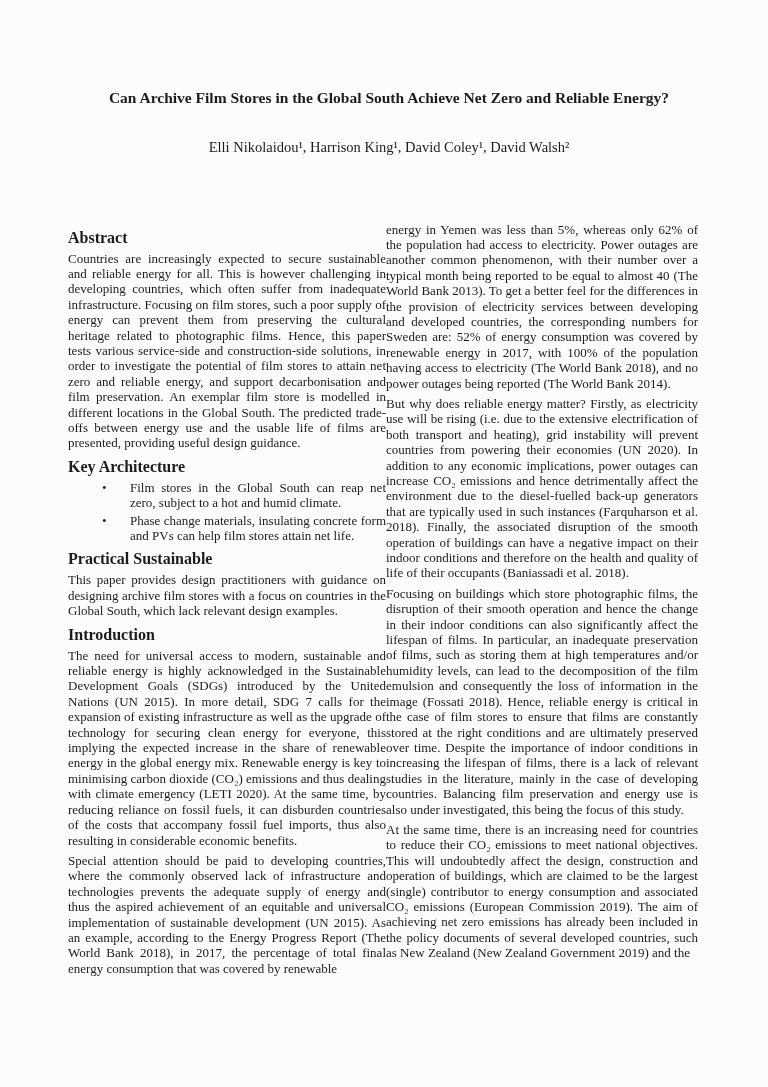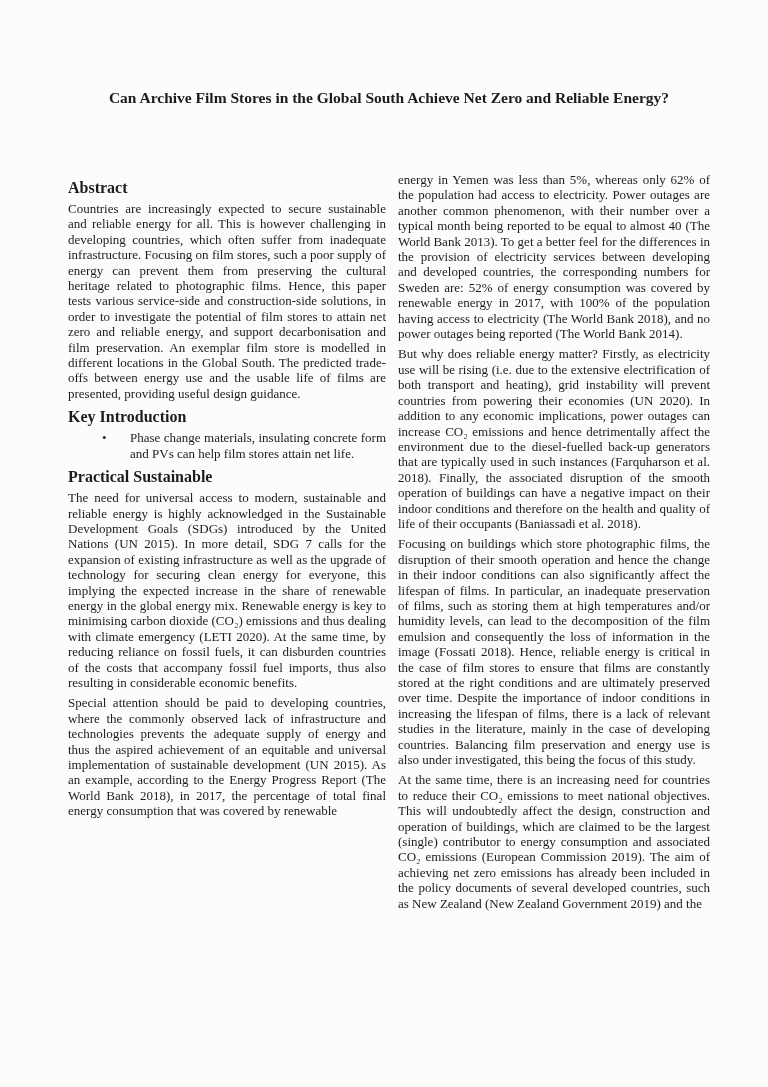--- a/index.html
+++ b/index.html
@@ -27,21 +27,20 @@
     font-family: Liberation Serif, serif;
   }
   .authors-block {
     text-align: center;
     font-size: 14.5px;
     line-height: 19.5px;
     margin: 0 0 64px 0;
   }
   .columns {
     display: flex;
-    gap: 12px;
   }
   .col-left  { width: 318px; flex: none; }
   .col-right { width: 312px; flex: none; }
   .col p {
     margin: 0 0 5px 0;
     text-align: justify;
     font-size: 13px;
     line-height: 15.4px;
   }
   .col h2 {
@@ -70,36 +69,40 @@
   }
 </style>
 </head>
 <body>
 
 <div class="page">
 
   <div class="title">Can Archive Film Stores in the Global South Achieve Net Zero and Reliable Energy?</div>
 
   <div class="authors-block">
+    <div>Elli Nikolaidou¹, Harrison King¹, David Coley¹, David Walsh²</div>
   </div>
 
   <div class="columns">
 
     <div class="col col-left">
 
       <h2>Abstract</h2>
       <p>Countries are increasingly expected to secure sustainable and reliable energy for all. This is however challenging in developing countries, which often suffer from inadequate infrastructure. Focusing on film stores, such a poor supply of energy can prevent them from preserving the cultural heritage related to photographic films. Hence, this paper tests various service-side and construction-side solutions, in order to investigate the potential of film stores to attain net zero and reliable energy, and support decarbonisation and film preservation. An exemplar film store is modelled in different locations in the Global South. The predicted trade-offs between energy use and the usable life of films are presented, providing useful design guidance.</p>
 
-      <h2>Key Introduction</h2>
+      <h2>Key Architecture</h2>
       <ul>
+        <li>Film stores in the Global South can reap net zero, subject to a hot and humid climate.</li>
         <li>Phase change materials, insulating concrete form and PVs can help film stores attain net life.</li>
       </ul>
 
       <h2>Practical Sustainable</h2>
+      <p>This paper provides design practitioners with guidance on designing archive film stores with a focus on countries in the Global South, which lack relevant design examples.</p>
 
+      <h2>Introduction</h2>
       <p>The need for universal access to modern, sustainable and reliable energy is highly acknowledged in the Sustainable Development Goals (SDGs) introduced by the United Nations (UN 2015). In more detail, SDG 7 calls for the expansion of existing infrastructure as well as the upgrade of technology for securing clean energy for everyone, this implying the expected increase in the share of renewable energy in the global energy mix. Renewable energy is key to minimising carbon dioxide (CO₂) emissions and thus dealing with climate emergency (LETI 2020). At the same time, by reducing reliance on fossil fuels, it can disburden countries of the costs that accompany fossil fuel imports, thus also resulting in considerable economic benefits.</p>
       <p>Special attention should be paid to developing countries, where the commonly observed lack of infrastructure and technologies prevents the adequate supply of energy and thus the aspired achievement of an equitable and universal implementation of sustainable development (UN 2015). As an example, according to the Energy Progress Report (The World Bank 2018), in 2017, the percentage of total final energy consumption that was covered by renewable</p>
 
     </div>
 
     <div class="col col-right">
       <p>energy in Yemen was less than 5%, whereas only 62% of the population had access to electricity. Power outages are another common phenomenon, with their number over a typical month being reported to be equal to almost 40 (The World Bank 2013). To get a better feel for the differences in the provision of electricity services between developing and developed countries, the corresponding numbers for Sweden are: 52% of energy consumption was covered by renewable energy in 2017, with 100% of the population having access to electricity (The World Bank 2018), and no power outages being reported (The World Bank 2014).</p>
       <p>But why does reliable energy matter? Firstly, as electricity use will be rising (i.e. due to the extensive electrification of both transport and heating), grid instability will prevent countries from powering their economies (UN 2020). In addition to any economic implications, power outages can increase CO₂ emissions and hence detrimentally affect the environment due to the diesel-fuelled back-up generators that are typically used in such instances (Farquharson et al. 2018). Finally, the associated disruption of the smooth operation of buildings can have a negative impact on their indoor conditions and therefore on the health and quality of life of their occupants (Baniassadi et al. 2018).</p>
       <p>Focusing on buildings which store photographic films, the disruption of their smooth operation and hence the change in their indoor conditions can also significantly affect the lifespan of films. In particular, an inadequate preservation of films, such as storing them at high temperatures and/or humidity levels, can lead to the decomposition of the film emulsion and consequently the loss of information in the image (Fossati 2018). Hence, reliable energy is critical in the case of film stores to ensure that films are constantly stored at the right conditions and are ultimately preserved over time. Despite the importance of indoor conditions in increasing the lifespan of films, there is a lack of relevant studies in the literature, mainly in the case of developing countries. Balancing film preservation and energy use is also under investigated, this being the focus of this study.</p>
       <p>At the same time, there is an increasing need for countries to reduce their CO₂ emissions to meet national objectives. This will undoubtedly affect the design, construction and operation of buildings, which are claimed to be the largest (single) contributor to energy consumption and associated CO₂ emissions (European Commission 2019). The aim of achieving net zero emissions has already been included in the policy documents of several developed countries, such as New Zealand (New Zealand Government 2019) and the</p>

